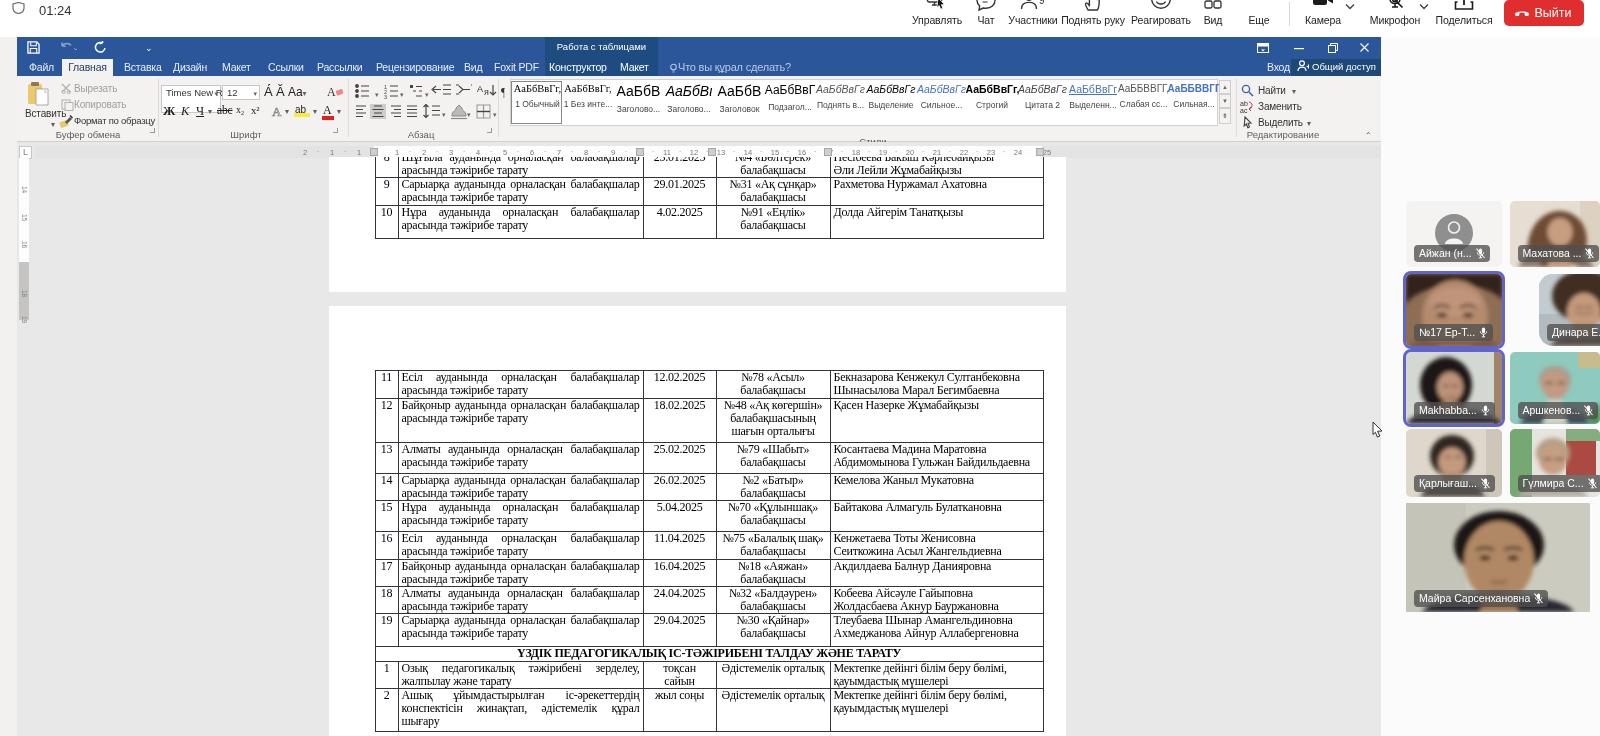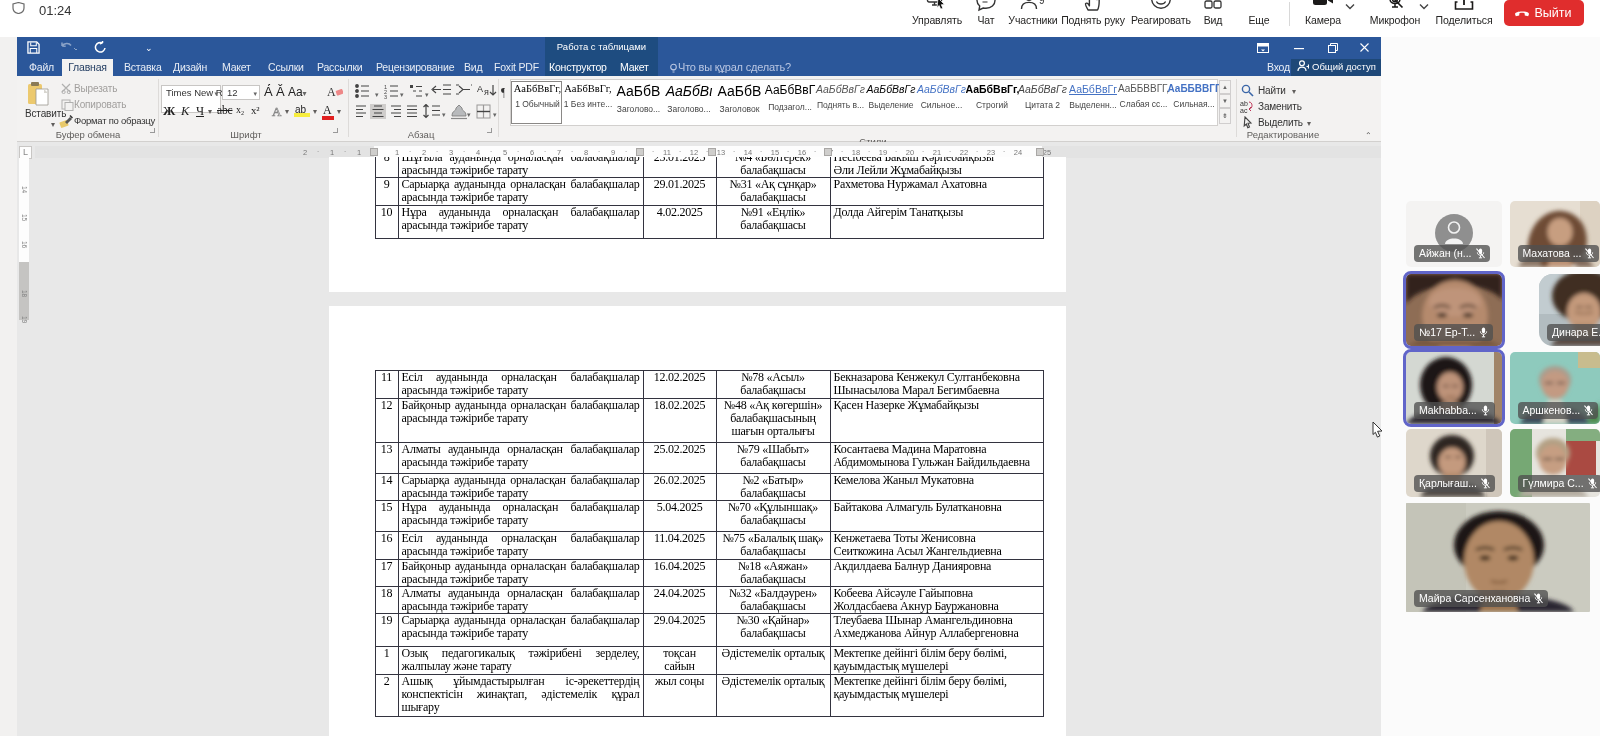--- a/index.html
+++ b/index.html
@@ -598,20 +598,23 @@
               </tr>
 <tr style="height:33.5px">
                 <td class="n">19</td>
                 <td>
                   <div class="j">Сарыарқа ауданында орналасқан балабақшалар</div>
                   <div>арасында тәжірибе тарату</div>
                 </td>
                 <td class="d">29.04.2025</td>
                 <td class="c">№30 «Қайнар»<br>балабақшасы</td>
                 <td>Тлеубаева Шынар Амангельдиновна<br>Ахмеджанова Айнур Аллабергеновна</td>
+              </tr>
+<tr style="height:14.5px">
+                <td colspan="5" style="text-align:center;font-weight:bold;padding:0">ҮЗДІК ПЕДАГОГИКАЛЫҚ ІС-ТӘЖІРИБЕНІ ТАЛДАУ ЖӘНЕ ТАРАТУ</td>
               </tr>
 <tr style="height:27.5px">
                 <td class="n">1</td>
                 <td>
                   <div class="j">Озық педагогикалық тәжірибені зерделеу,</div>
                   <div>жалпылау және тарату</div>
                 </td>
                 <td class="d">тоқсан<br>сайын</td>
                 <td class="c">Әдістемелік орталық</td>
                 <td>Мектепке дейінгі білім беру бөлімі,<br>қауымдастық мүшелері</td>

